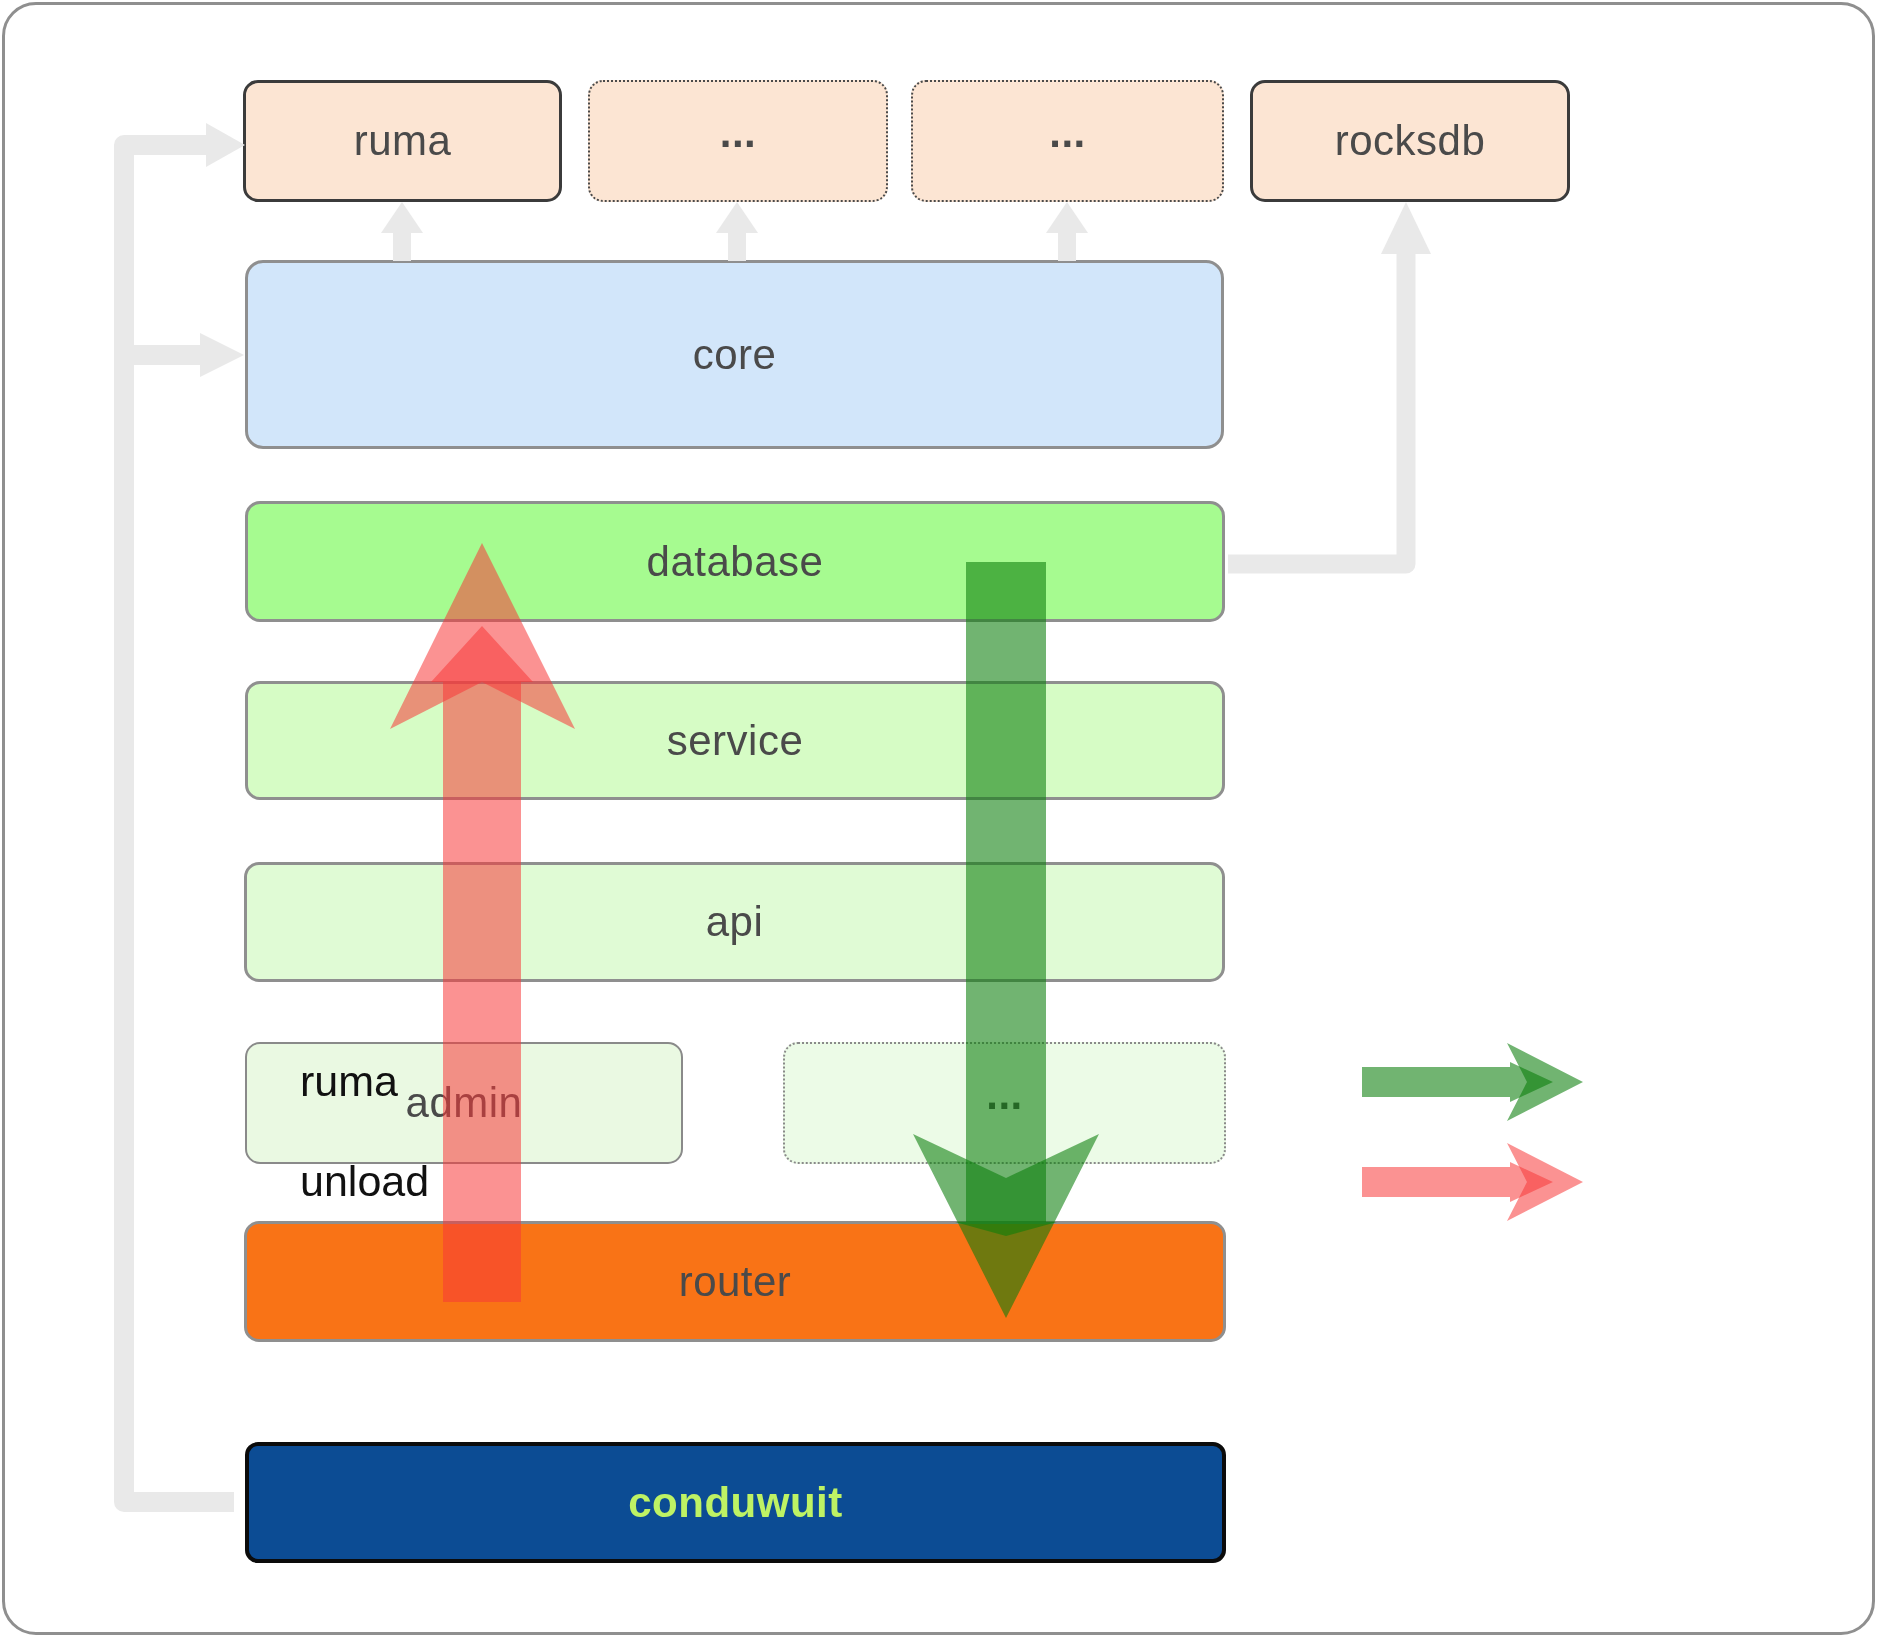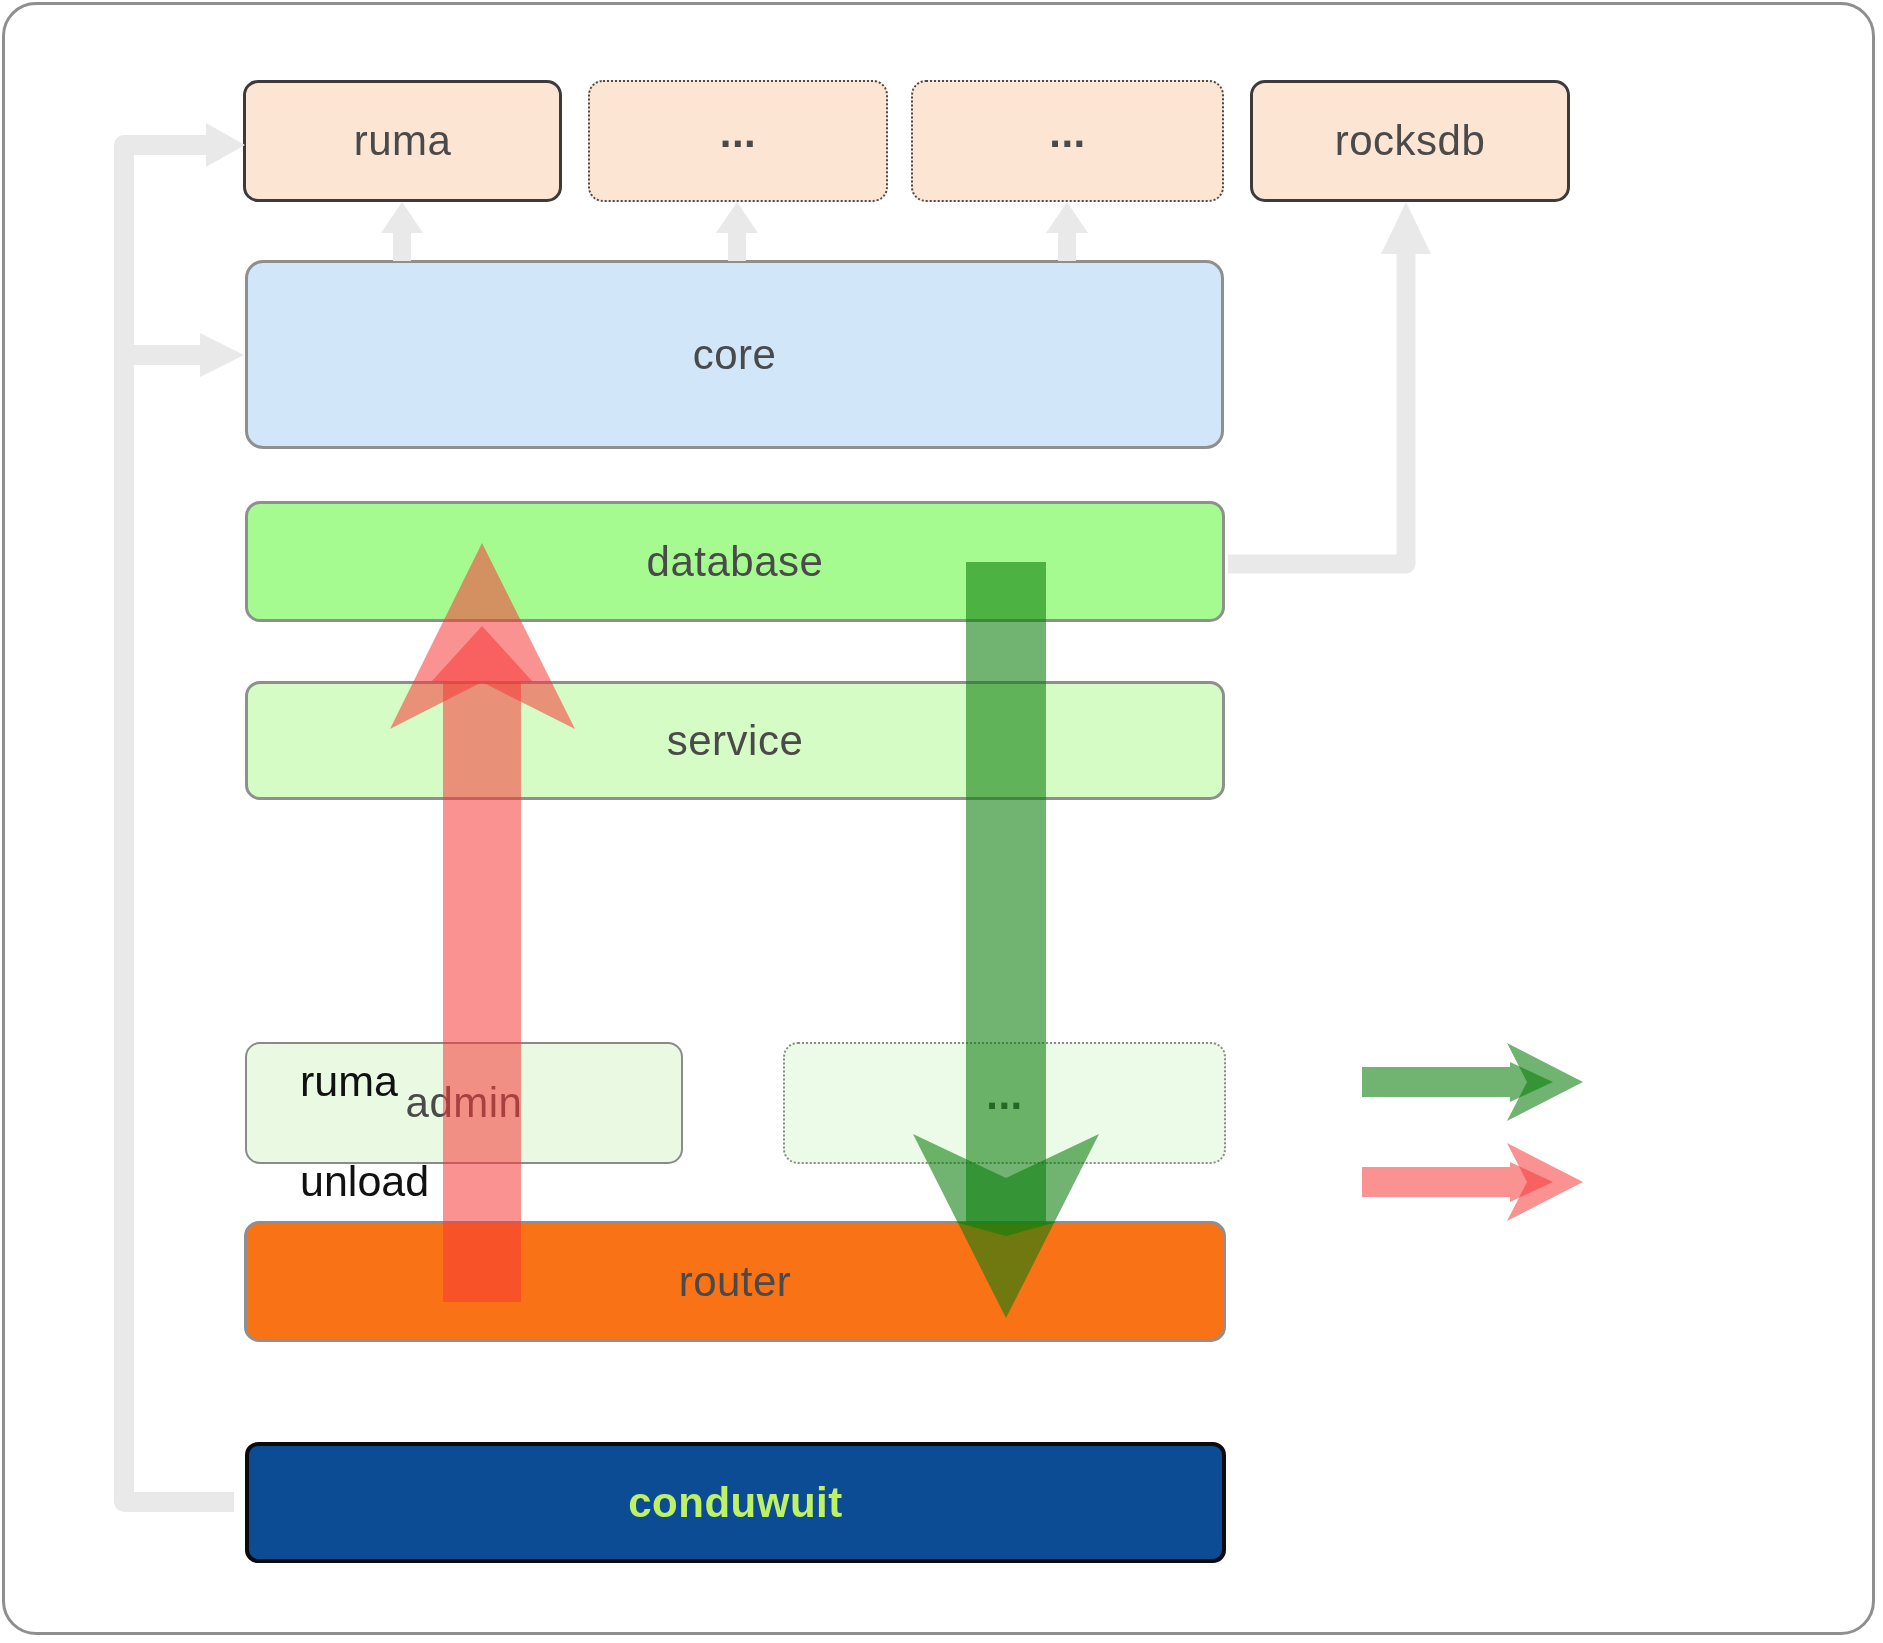--- a/index.html
+++ b/index.html
@@ -70,20 +70,23 @@
 
   <div class="box peach-solid b-rocksdb">
     <span>rocksdb</span>
   </div>
   <div class="box gray-border b-service">
     <span>service</span>
   </div>
   <div class="box gray-border b-database">
     <span>database</span>
   </div>
+  <div class="box gray-border b-api">
+    <span>api</span>
+  </div>
   <div class="box b-admin">
     <span>admin</span>
   </div>
   <div class="box b-dots3">
     <span class="dots-label">...</span>
   </div>
   <div class="box gray-border b-router">
     <span>router</span>
   </div>
   <div class="box b-conduwuit">

